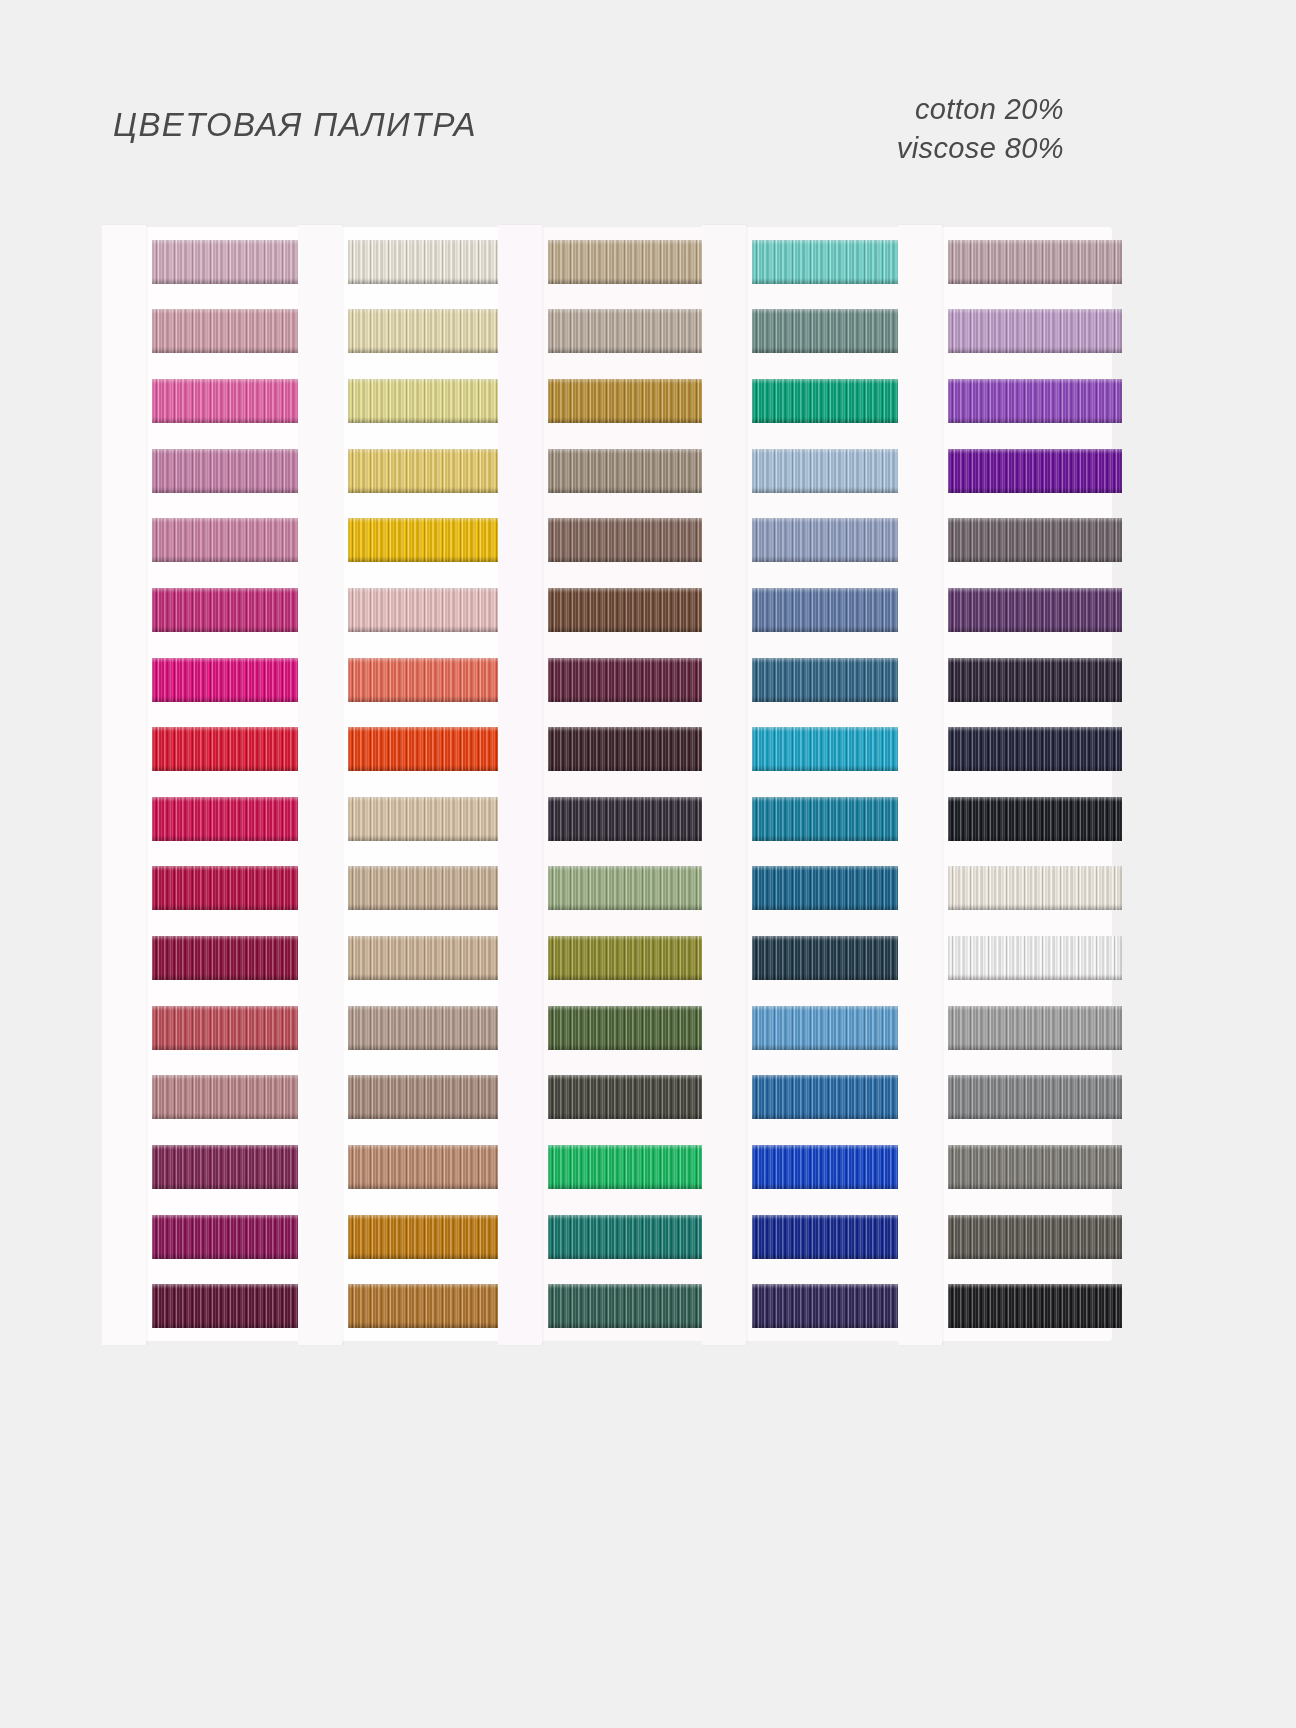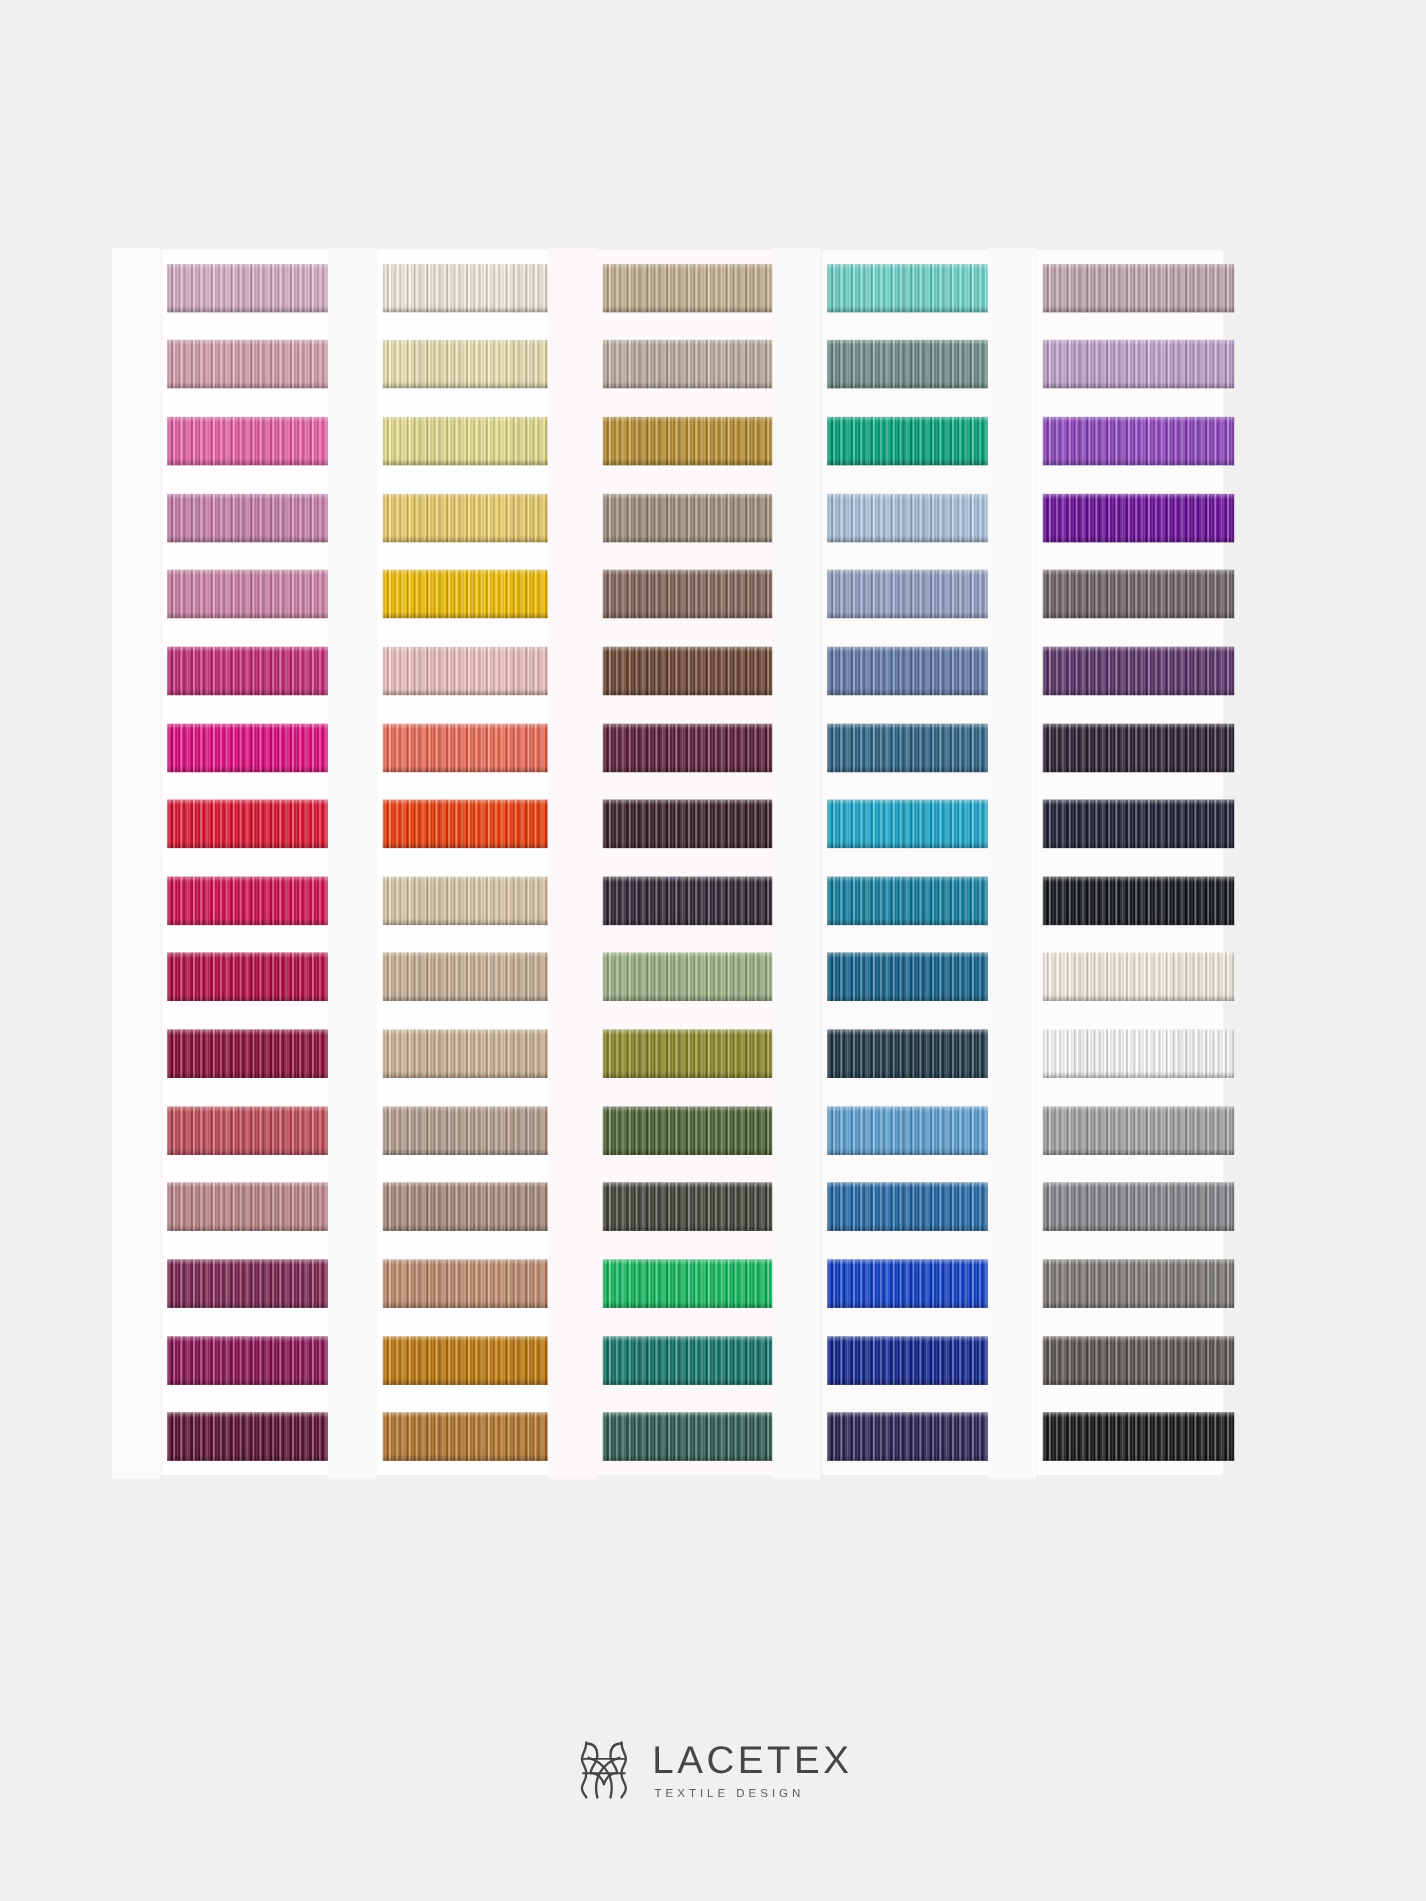--- a/index.html
+++ b/index.html
@@ -201,20 +201,27 @@
     color: #5c5c5c;
     margin-top: 7px;
     margin-left: 2px;
   }
 </style>
 </head>
 <body>
 
 <div class="page">
 
+  <div class="header">
+    <div class="title">ЦВЕТОВАЯ ПАЛИТРА</div>
+    <div class="composition">
+      <div>cotton 20%</div>
+      <div>viscose 80%</div>
+    </div>
+  </div>
 
   <div class="board" id="board">
       <div class="column col-1">
         <div class="card"></div>
         <div class="label-strip"></div>
         <div class="rows">
           <div class="row" style="height: 69.625px;">
             <div class="row-num">10</div>
             <div class="swatch" title="10" style="background-color: rgb(215, 175, 194);"></div>
           </div>
@@ -555,36 +562,14 @@
             <div class="swatch" title="5" style="background-color: rgb(91, 86, 79);"></div>
           </div>
           <div class="row" style="height: 69.625px;">
             <div class="row-num">6</div>
             <div class="swatch" title="6" style="background-color: rgb(23, 23, 26);"></div>
           </div>
         </div>
       </div>
     </div>
 
-  <div class="footer">
-    <div class="logo">
-      <span class="logo-mark">
-        <svg width="56" height="58" viewBox="0 0 56 58" fill="none" stroke="#464646" stroke-width="2.1" stroke-linecap="round">
-          <path d="M12 6 C12 14, 8 16, 8 21 C8 26, 12 28, 12 34 C12 41, 8 43, 8 48 C8 52, 11 54, 12 56"></path>
-          <path d="M44 6 C44 14, 48 16, 48 21 C48 26, 44 28, 44 34 C44 41, 48 43, 48 48 C48 52, 45 54, 44 56"></path>
-          <path d="M12 7 C20 7, 22 12, 22 18 C22 25, 16 28, 16 34"></path>
-          <path d="M44 7 C36 7, 34 12, 34 18 C34 25, 40 28, 40 34"></path>
-          <path d="M14 20 C22 22, 28 27, 32 34 C35 40, 36 48, 34 56"></path>
-          <path d="M42 20 C34 22, 28 27, 24 34 C21 40, 20 48, 22 56"></path>
-          <path d="M16 34 C22 34, 26 38, 28 44"></path>
-          <path d="M40 34 C34 34, 30 38, 28 44"></path>
-          <path d="M8 21 L48 21" stroke-width="1.7"></path>
-          <path d="M9 34 L47 34" stroke-width="1.7"></path>
-        </svg>
-      </span>
-      <span class="logo-text">
-        <span class="logo-word">LACETEX</span>
-        <span class="logo-tag">TEXTILE DESIGN</span>
-      </span>
-    </div>
-  </div>
 
 </div>
 
 </body></html>

